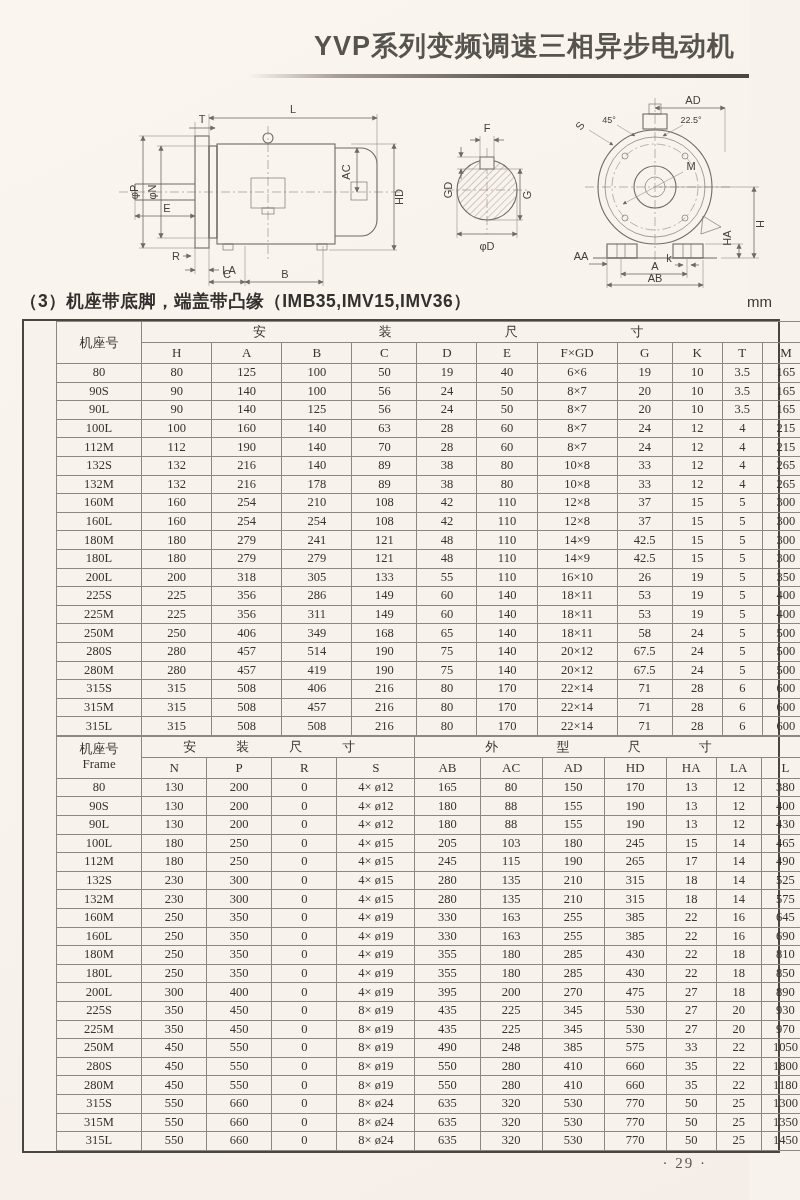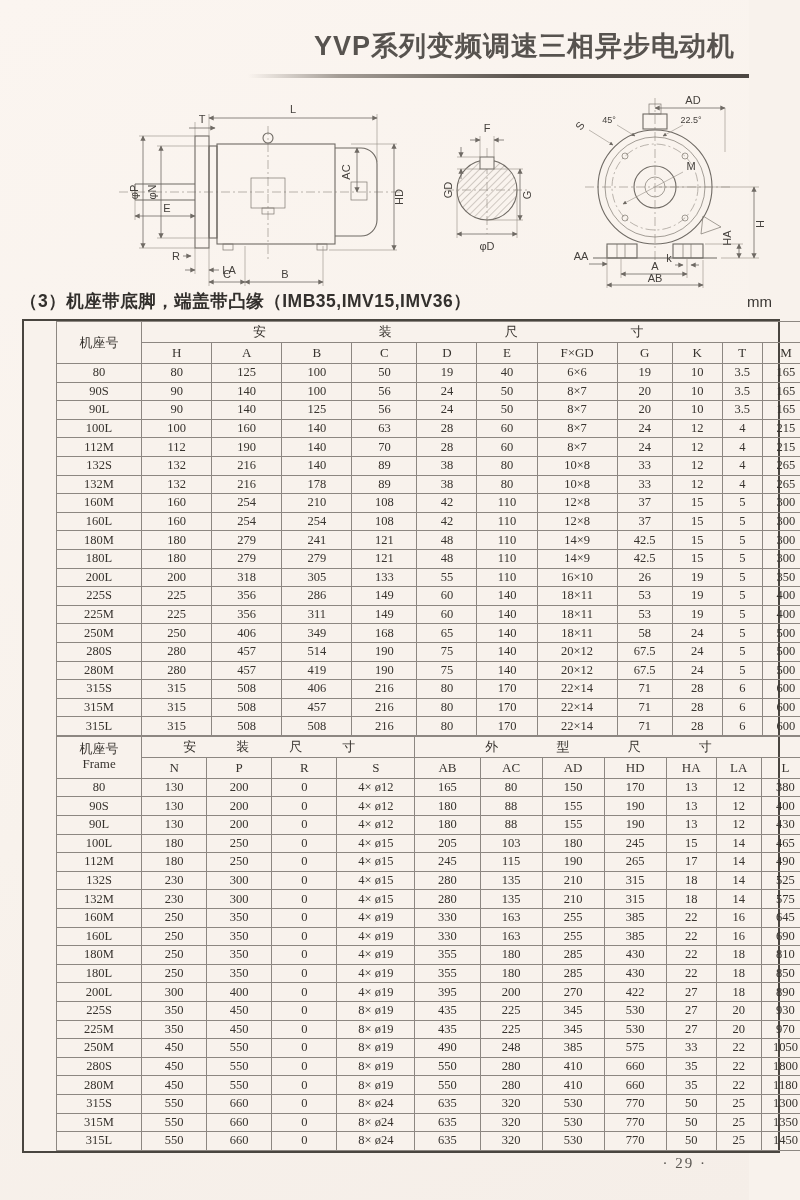--- a/index.html
+++ b/index.html
@@ -744,21 +744,21 @@
           </tr>
           <tr>
             <td>200L</td>
             <td>300</td>
             <td>400</td>
             <td>0</td>
             <td>4× ø19</td>
             <td>395</td>
             <td>200</td>
             <td>270</td>
-            <td>422</td>
+            <td>475</td>
             <td>27</td>
             <td>18</td>
             <td>890</td>
           </tr>
           <tr>
             <td>225S</td>
             <td>350</td>
             <td>450</td>
             <td>0</td>
             <td>8× ø19</td>

